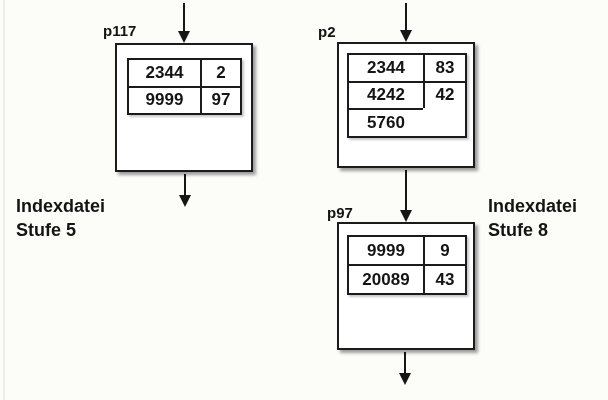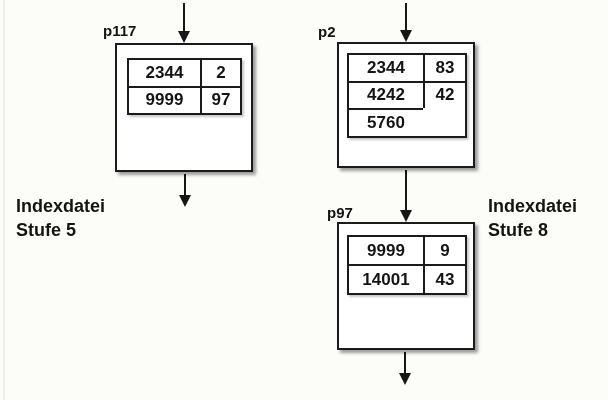--- a/index.html
+++ b/index.html
@@ -126,21 +126,21 @@
       <div class="cell c2 rnext">42</div>
       <div class="cell rnext">5760</div>
     </div>
   </div>
 
   <div class="node-label lbl-p97">p97</div>
   <div class="node node-p97">
     <div class="tbl tbl-p97">
       <div class="cell">9999</div>
       <div class="cell c2">9</div>
-      <div class="cell rnext">14001</div>
+      <div class="cell rnext">20089</div>
       <div class="cell c2 rnext">43</div>
     </div>
   </div>
 
   <div class="caption caption-left">
     <div>Indexdatei</div>
     <div>Stufe 5</div>
   </div>
   <div class="caption caption-right">
     <div>Indexdatei</div>

